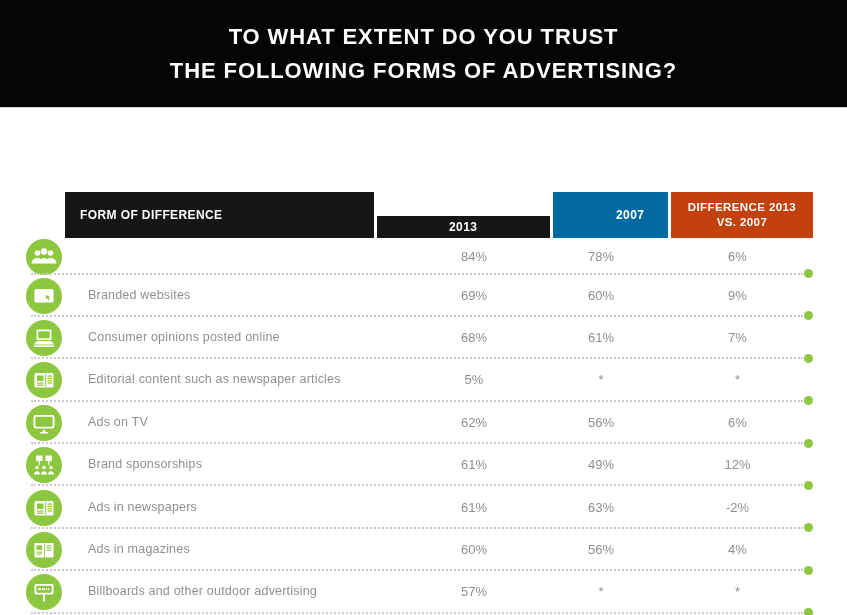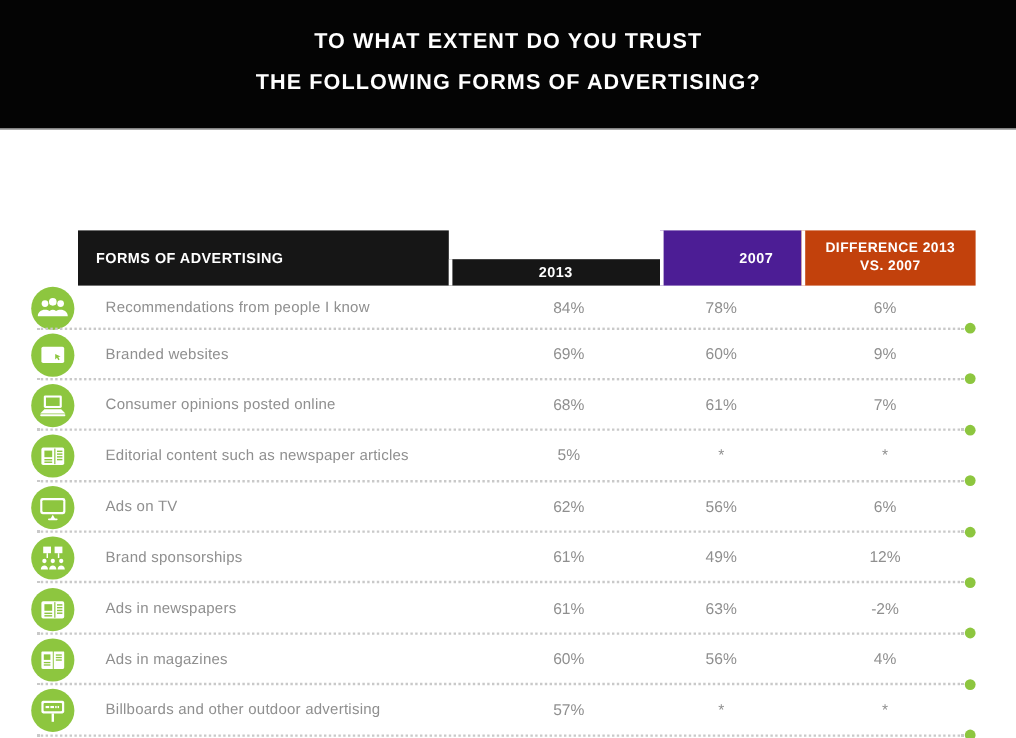--- a/index.html
+++ b/index.html
@@ -7,21 +7,21 @@
     position:relative; width:847px; height:615px; background:#ffffff;
     overflow:hidden; font-family:"Liberation Sans", sans-serif;
   }
   
   .banner {
     position:absolute; top:0; left:0; width:847px; height:107px;
     background:#040404; border-bottom:1px solid #d8d8d8;
   }
   .banner-line {
     position:absolute; left:0; width:100%; text-align:center;
-    color:#ffffff; font-weight:700; font-size:18px; letter-spacing:0.9px;
+    color:#ffffff; font-weight:700; font-size:22px; letter-spacing:0.9px;
   }
   .banner-line.l1 { top:24px; }
   .banner-line.l2 { top:58px; }
   
   .subtitle {
     position:absolute; left:48px; top:132px;
     font-size:15px; font-weight:700; color:#757575; letter-spacing:0.2px;
   }
   
   .table { position:absolute; left:65px; top:192px; width:748px; }
@@ -71,36 +71,35 @@
 <div class="screen">
 
   <div class="banner" style="background: rgb(4, 4, 4);">
     <div class="banner-line l1">TO WHAT EXTENT DO YOU TRUST</div>
     <div class="banner-line l2">THE FOLLOWING FORMS OF ADVERTISING?</div>
   </div>
 
 
   <div class="table">
     <div class="thead">
-      <div class="th th1" style="background: rgb(22, 22, 22);">FORMS OF ADVERTISING</div>
+      <div class="th th1" style="background: rgb(22, 22, 22);">FORM OF DIFFERENCE</div>
       <div class="th th2" style="background: rgb(22, 22, 22);">2013</div>
-      <div class="th th3" style="background: #4c1d95; padding-left: 40px;">2007</div>
+      <div class="th th3" style="background: #0369a1; padding-left: 40px;">2007</div>
       <div class="th th4" style="background: #c2410c;">DIFFERENCE 2013 VS. 2007</div>
     </div>
     <div id="rows">
   <div class="row">
     <span class="icon-circle" style="background: rgb(141, 198, 63);">
             <svg width="30" height="30" viewBox="0 0 30 30">
     <circle cx="8.5" cy="11" r="2.8" fill="#fff"></circle>
               <circle cx="21.5" cy="11" r="2.8" fill="#fff"></circle>
     <circle cx="15" cy="9.5" r="3.2" fill="#fff"></circle>
     <path d="M2.5 21.5c0-3.2 2.7-5.4 6-5.4 1.5 0 2.8.4 3.8 1.1.8-.7 1.7-1.1 2.7-1.1s1.9.4 2.7 1.1c1-.7 2.3-1.1 3.8-1.1 3.3 0 6 2.2 6 5.4z" fill="#fff"></path>
   </svg>
           </span>
-    <span class="row-label">Recommendations from people I know</span>
     <span class="val v2013">84%</span>
     <span class="val v2007">78%</span>
     <span class="val vdiff">6%</span>
     <span class="sep">
       <i class="enddot" style="background: rgb(141, 198, 63);"></i>
     </span>
   </div>
 
   <div class="row">
     <span class="icon-circle" style="background: rgb(141, 198, 63);">

